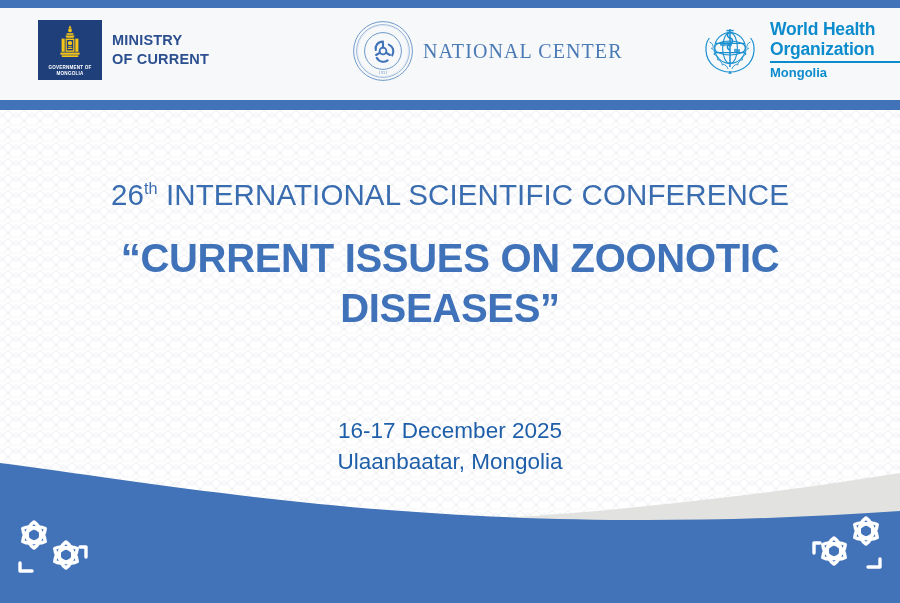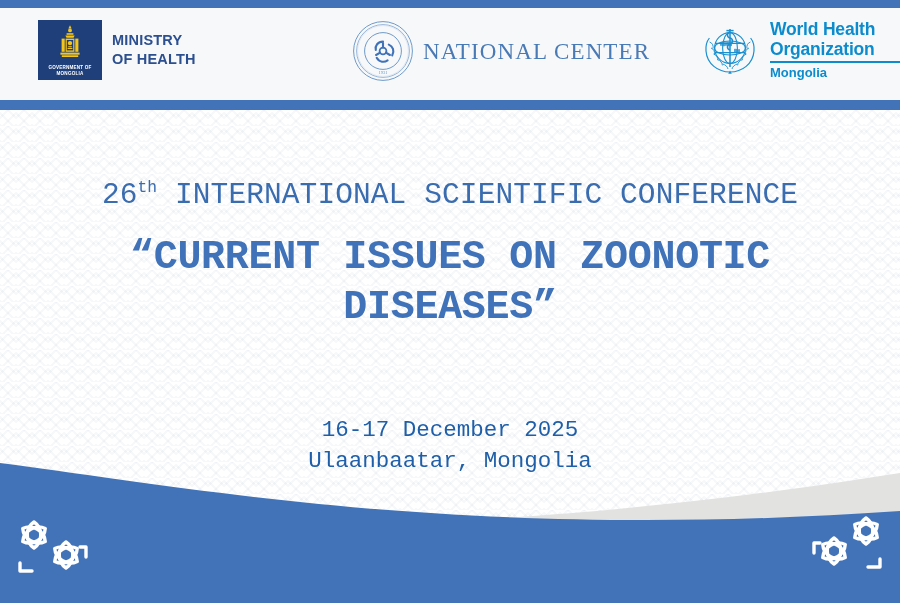--- a/index.html
+++ b/index.html
@@ -69,21 +69,21 @@
     color:#2c4f8f;
     font-weight:bold;
     font-size:14.5px;
     line-height:19px;
     letter-spacing:.2px;
   }
 
   
   .nczd-text { margin-left:9px; }
   .nczd-text .l1 {
-    color:#4a7ab5; font-size:23px; letter-spacing:1.1px;
+    color:#4a7ab5; font-size:20px; letter-spacing:1.1px;
     font-family:"Liberation Serif", serif; line-height:19px;
   }
   .nczd-text .l2 {
     color:#7a9cc4; font-size:10.5px; letter-spacing:.9px;
     font-family:"Liberation Serif", serif; line-height:14px;
   }
 
   
   .who-text { margin-left:10px; }
   .who-text .wl {
@@ -99,21 +99,20 @@
 
   
   .body-area {
     position:absolute; left:0; top:110px;
     width:900px; height:493px;
     background:#ffffff;
     background-image:
       repeating-linear-gradient(45deg,  rgba(120,130,165,.055) 0 2px, transparent 2px 8px),
       repeating-linear-gradient(-45deg, rgba(120,130,165,.055) 0 2px, transparent 2px 8px);
     background-size:16px 16px, 16px 16px;
-    font-family:Liberation Mono, monospace;
   }
 
   .conf-line {
     position:absolute; left:0; top:68px; width:900px;
     text-align:center;
     color:#3a6cb0;
     font-size:29.5px;
     letter-spacing:.1px;
     white-space:nowrap;
   }
@@ -175,21 +174,21 @@
           <circle cx="15" cy="19.1" r="2.2"></circle>
           <path d="M13.2 22.2 h3.6 v1.1 h-3.6 z"></path>
           <path d="M12.6 24 h4.8 v1 h-4.8 z"></path>
         </g>
       </svg>
       <div class="gov-line">GOVERNMENT OF</div>
       <div class="mgl-line">MONGOLIA</div>
     </div>
     <div class="moh-text">
       <div>MINISTRY</div>
-      <div>OF HEALTH</div>
+      <div>OF CURRENT</div>
     </div>
   </div>
 
   <div class="logo-slot logo-nczd">
     <svg width="62" height="62" viewBox="0 0 62 62">
       <circle cx="31" cy="31" r="29.4" fill="none" stroke="#6f9ac9" stroke-width="1"></circle>
       <circle cx="31" cy="31" r="26.4" fill="none" stroke="#6f9ac9" stroke-width=".7"></circle>
       <circle cx="31" cy="31" r="18.4" fill="none" stroke="#6f9ac9" stroke-width="1"></circle>
       <g fill="none" stroke="#cfdcea" stroke-width=".55">
         <path d="M31 5.6 a25.4 25.4 0 0 1 0 50.8 a25.4 25.4 0 0 1 0 -50.8"></path>

